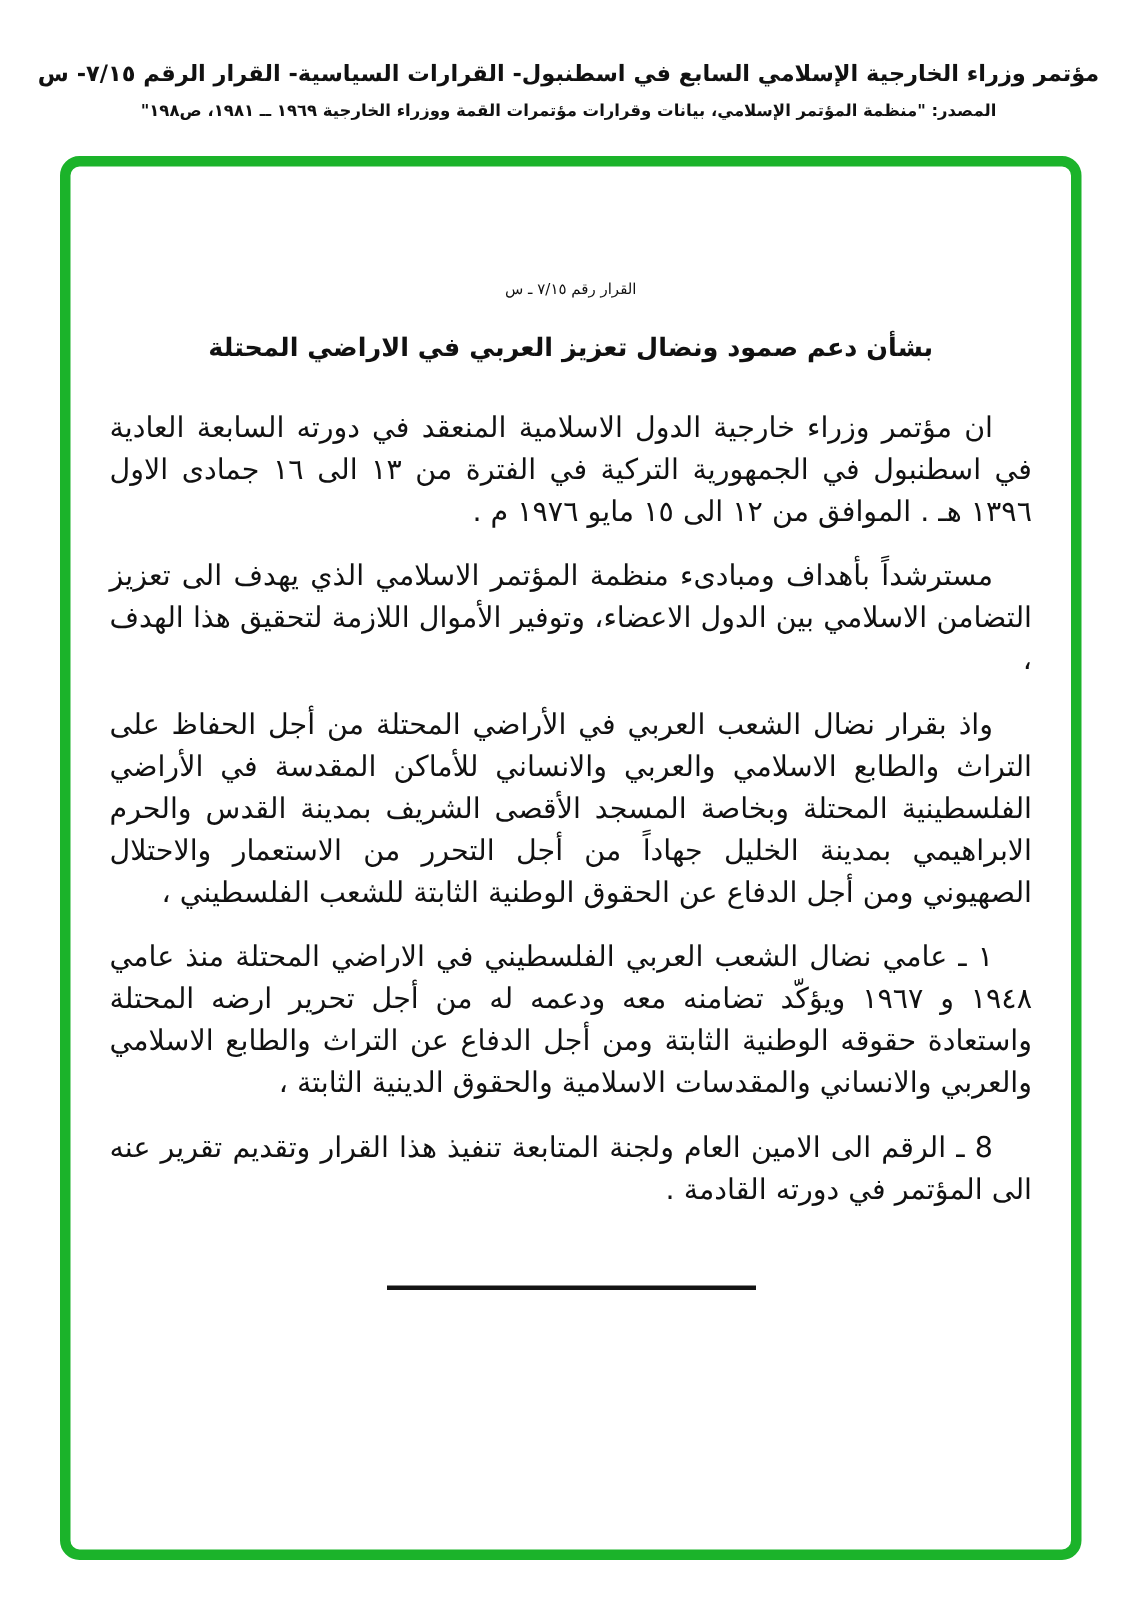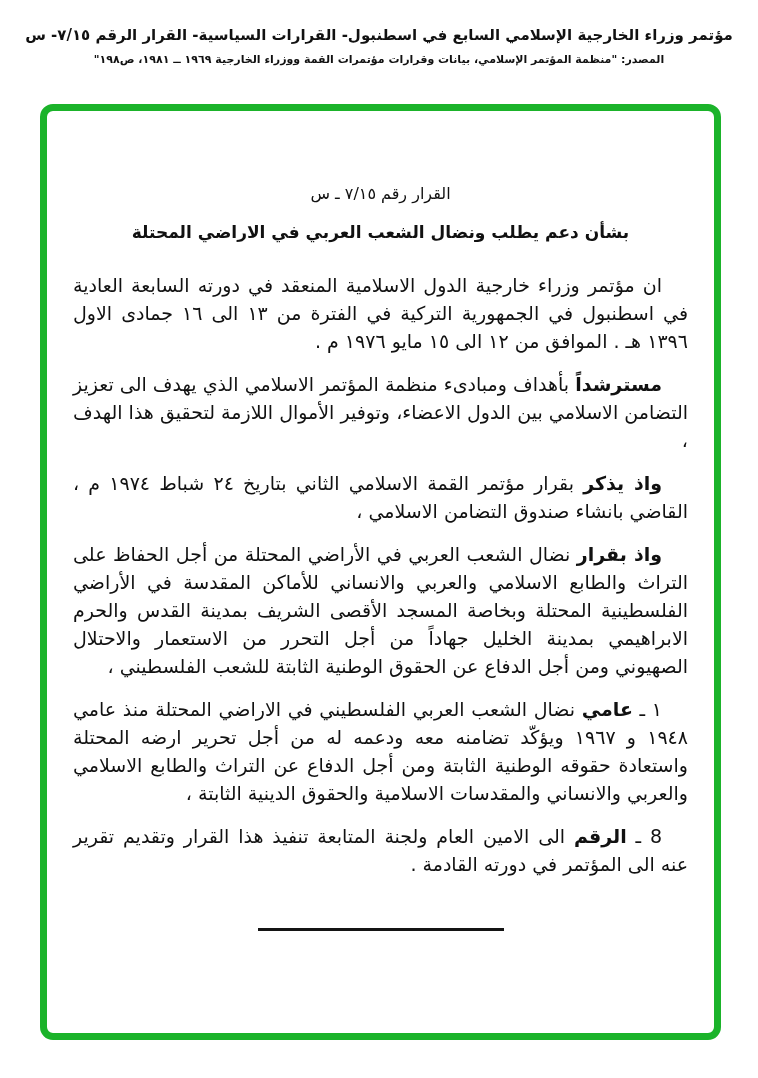--- a/index.html
+++ b/index.html
@@ -2,77 +2,76 @@
 <html lang="ar"><head>
 <meta charset="utf-8">
 <style>
   html,body{margin:0;padding:0;background:#ffffff;}
   body{
     width:758px;height:1078px;position:relative;
     font-family:"DejaVu Sans",sans-serif;color:#111;
     -webkit-font-smoothing:antialiased;
   }
   .page-header{
-    direction:rtl;text-align:center;padding-top:24px;
+    direction:rtl;text-align:center;padding-top:38px;
   }
   .page-header .cite{
     font-weight:bold;font-size:15px;letter-spacing:0;line-height:22px;
   }
   .page-header .source{
     font-weight:bold;font-size:11px;margin-top:6px;line-height:15px;
   }
   .doc-frame{
     position:absolute;left:40px;top:104px;
     width:667px;height:922px;
     border:7px solid #1bb32a;border-radius:13px;
     background:#fff;overflow:hidden;
   }
   .doc-inner{
     direction:rtl;padding:72px 26px 0 26px;
   }
   .res-number{
-    text-align:center;font-size:16px;line-height:22px;
+    text-align:center;font-size:10px;line-height:22px;
   }
   .res-title{
     text-align:center;font-weight:bold;font-size:17px;
     margin:14px 0 26px 0;line-height:26px;
   }
   .body-text p{
     margin:0 0 15px 0;
     font-size:19px;line-height:28px;
     text-align:justify;
     text-indent:26px;
   }
-  .body-text p b{font-weight:bold;}
+  .body-text p b{font-weight:normal;}
   .end-rule{
     width:246px;margin:50px auto 0 auto;
     border-top:3px solid #141414;height:0;
   }
 </style>
 </head>
 <body>
 
 <header class="page-header">
   <div class="cite">مؤتمر وزراء الخارجية الإسلامي السابع في اسطنبول- القرارات السياسية- القرار الرقم ٧/١٥- س</div>
   <div class="source">المصدر: "منظمة المؤتمر الإسلامي، بيانات وقرارات مؤتمرات القمة ووزراء الخارجية ١٩٦٩ ــ ١٩٨١، ص١٩٨"</div>
 </header>
 
 <div class="doc-frame" style="border-color: rgb(27, 179, 42);">
   <div class="doc-inner">
 
     <div class="res-number">القرار رقم ٧/١٥ ـ س</div>
-    <h1 class="res-title">بشأن دعم يطلب ونضال الشعب العربي في الاراضي المحتلة</h1>
+    <h1 class="res-title">بشأن دعم صمود ونضال تعزيز العربي في الاراضي المحتلة</h1>
 
     <div class="body-text">
 
       <p><span>ان مؤتمر وزراء خارجية الدول الاسلامية المنعقد في دورته السابعة العادية في اسطنبول في الجمهورية التركية في الفترة من ١٣ الى ١٦ جمادى الاول ١٣٩٦ هـ . الموافق من ١٢ الى ١٥ مايو ١٩٧٦ م .</span></p>
 
       <p><b>مسترشداً</b> <span>بأهداف ومبادىء منظمة المؤتمر الاسلامي الذي يهدف الى تعزيز التضامن الاسلامي بين الدول الاعضاء، وتوفير الأموال اللازمة لتحقيق هذا الهدف ،</span></p>
 
-      <p><b>واذ يذكر</b> <span>بقرار مؤتمر القمة الاسلامي الثاني بتاريخ ٢٤ شباط ١٩٧٤ م ، القاضي بانشاء صندوق التضامن الاسلامي ،</span></p>
 
       <p><b>واذ بقرار</b> <span>نضال الشعب العربي في الأراضي المحتلة من أجل الحفاظ على التراث والطابع الاسلامي والعربي والانساني للأماكن المقدسة في الأراضي الفلسطينية المحتلة وبخاصة المسجد الأقصى الشريف بمدينة القدس والحرم الابراهيمي بمدينة الخليل جهاداً من أجل التحرر من الاستعمار والاحتلال الصهيوني ومن أجل الدفاع عن الحقوق الوطنية الثابتة للشعب الفلسطيني ،</span></p>
 
       <p><span>١ ـ</span> <b>عامي</b> <span>نضال الشعب العربي الفلسطيني في الاراضي المحتلة منذ عامي ١٩٤٨ و ١٩٦٧ ويؤكّد تضامنه معه ودعمه له من أجل تحرير ارضه المحتلة واستعادة حقوقه الوطنية الثابتة ومن أجل الدفاع عن التراث والطابع الاسلامي والعربي والانساني والمقدسات الاسلامية والحقوق الدينية الثابتة ،</span></p>
 
 
 
       <p><span>8 ـ</span> <b>الرقم</b> <span>الى الامين العام ولجنة المتابعة تنفيذ هذا القرار وتقديم تقرير عنه الى المؤتمر في دورته القادمة .</span></p>
 
     </div>

